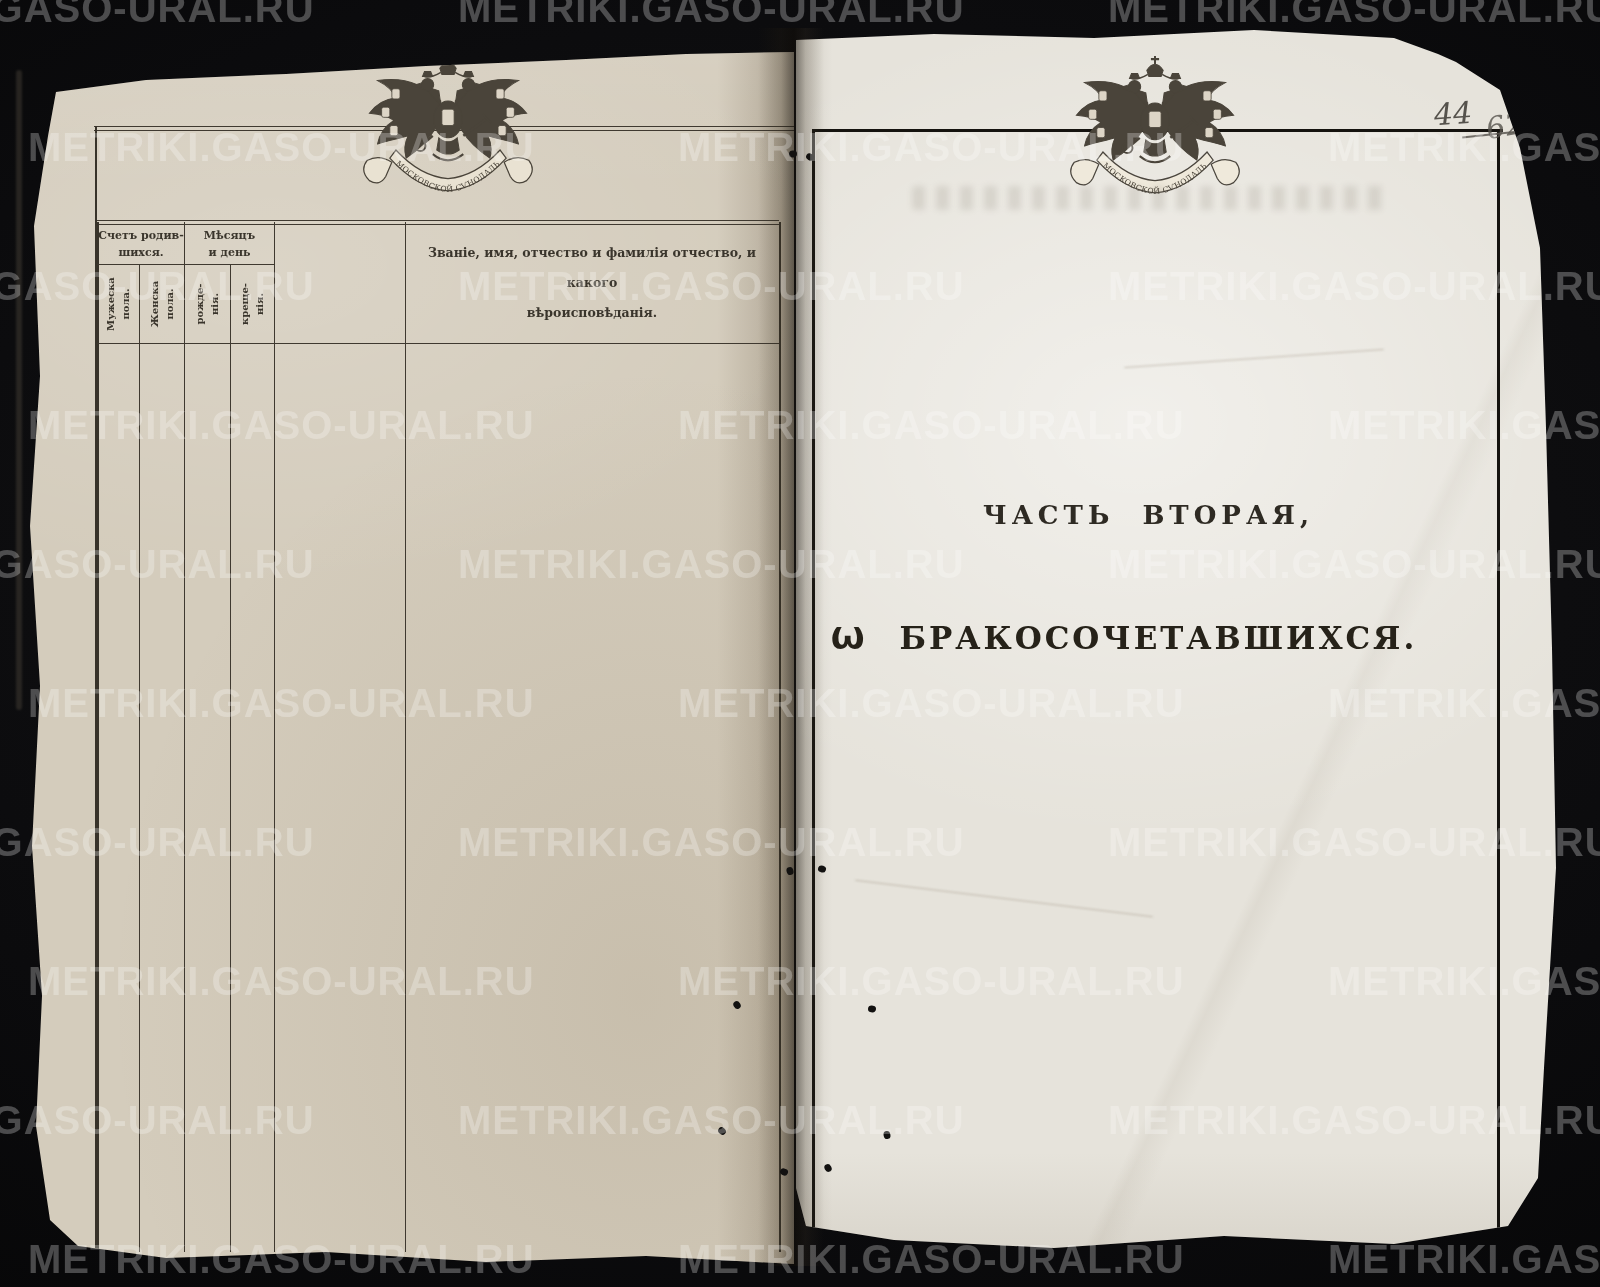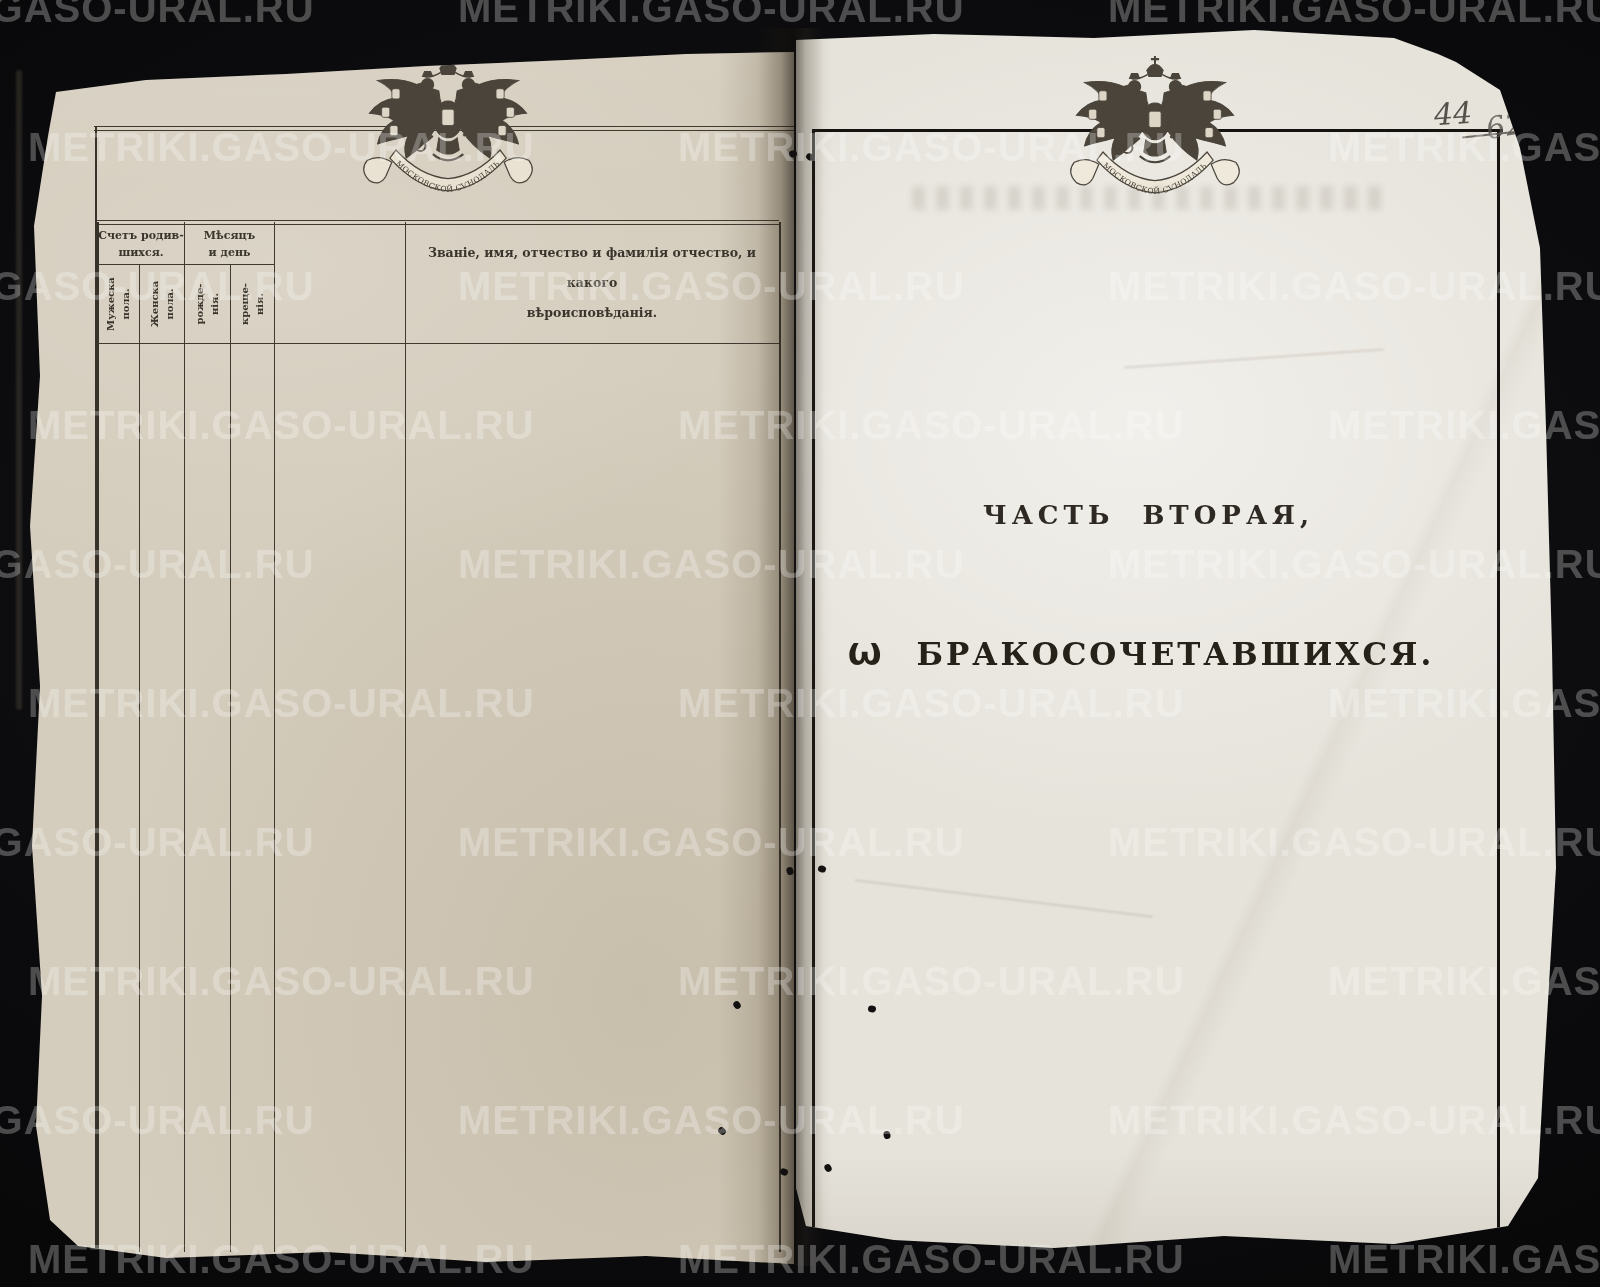--- a/index.html
+++ b/index.html
@@ -227,21 +227,21 @@
     </g>
     <path id="ribcurveR" d="M32,108 Q60,136 85,137 Q110,136 138,108" fill="none"></path>
     <text font-size="7.5" fill="#433d33" letter-spacing="0.4">
       <textPath href="#ribcurveR" startOffset="2">МОСКОВСКОЙ СѴНОДАЛЬНОЙ ТИПОГРАФІИ</textPath>
     </text>
   </svg>
 
   <div class="abs ghost" style="left:118px;top:158px;width:480px;height:24px;"></div>
 
   <div class="abs part-title" style="left:18px;top:472px;width:673px;">ЧАСТЬ ВТОРАЯ,</div>
-  <div class="abs section-title" style="left:0px;top:608px;width:660px;padding-left:17px;">Ѡ БРАКОСОЧЕТАВШИХСЯ.</div>
+  <div class="abs section-title" style="left:0px;top:592px;width:660px;">Ѡ БРАКОСОЧЕТАВШИХСЯ.</div>
 
   <div class="abs pencil" style="left:640px;top:68px;transform:rotate(-4deg);">44</div>
   <div class="abs pencil" style="left:692px;top:80px;transform:rotate(-10deg);opacity:.8;">62</div>
   <div class="abs strike" style="left:668px;top:104px;width:86px;transform:rotate(-6deg);"></div>
 
   <div class="crease" style="left:60px;top:870px;width:300px;transform:rotate(7deg);"></div>
   <div class="crease" style="left:330px;top:330px;width:260px;transform:rotate(-4deg);"></div>
 </div>
 
 <div class="abs sliver"></div>

